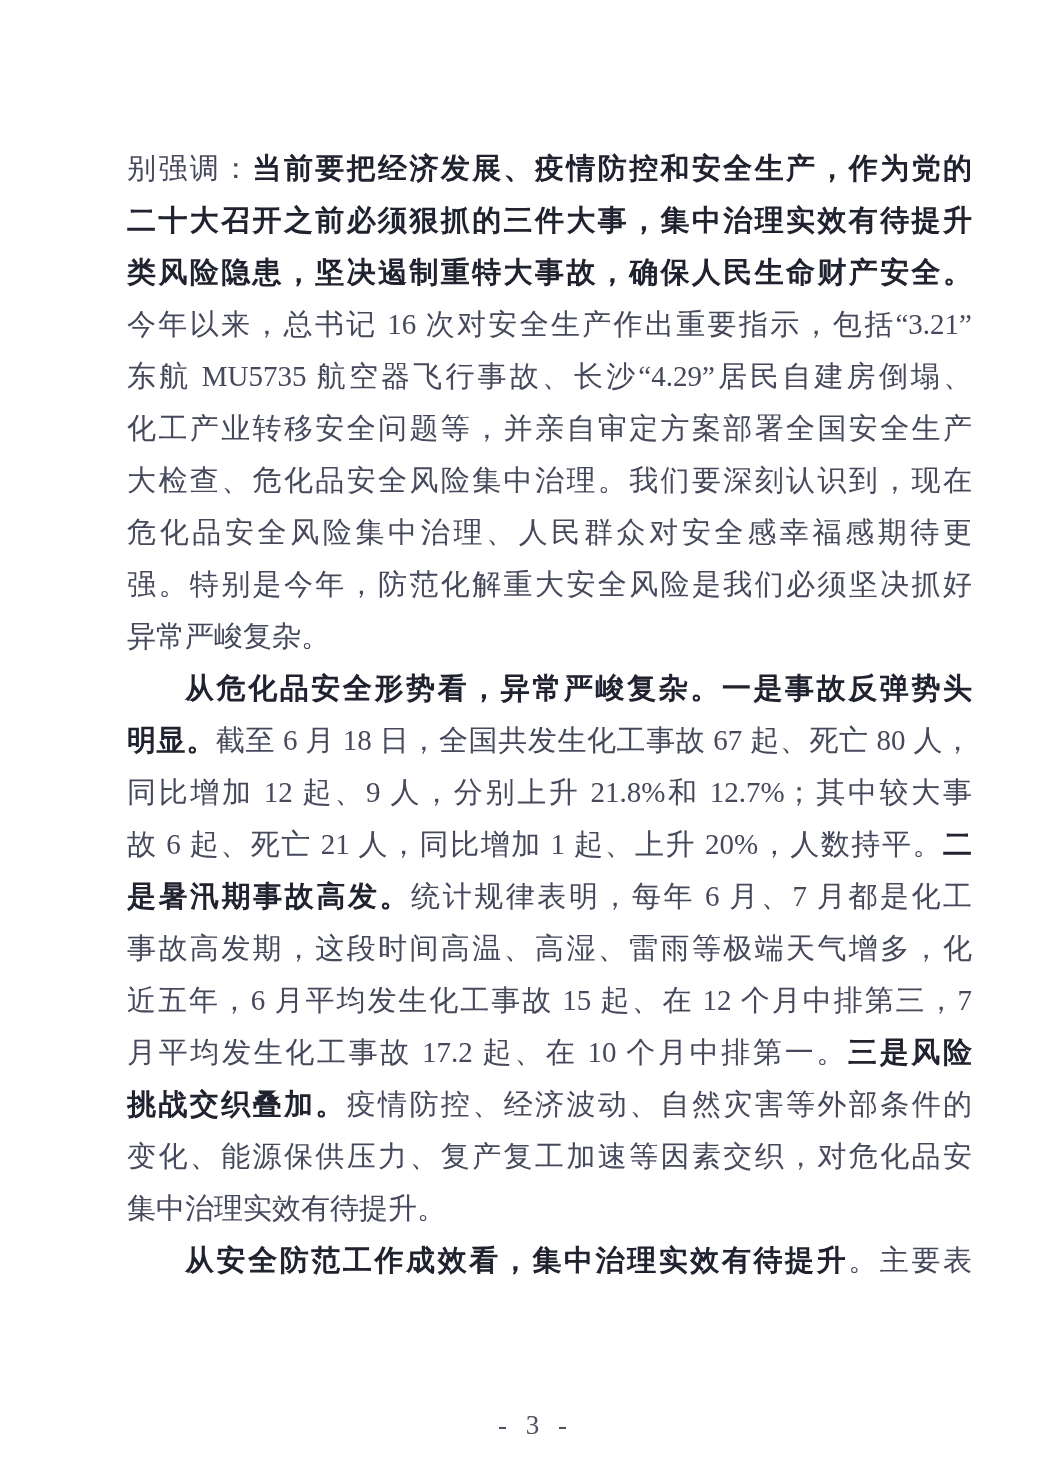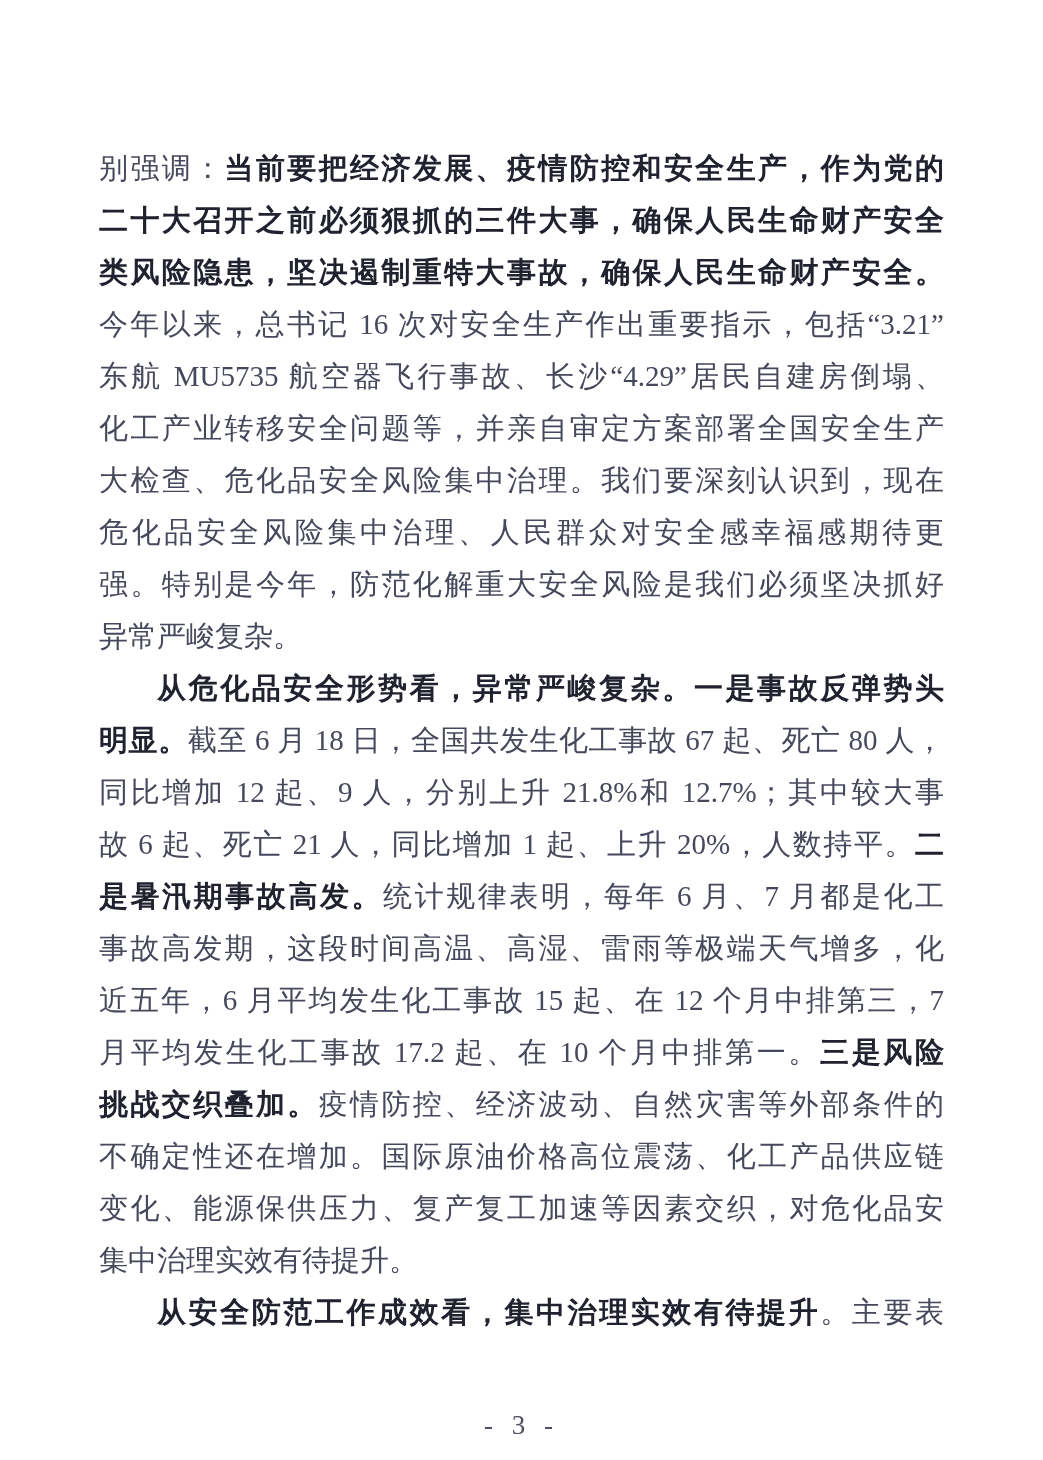--- a/index.html
+++ b/index.html
@@ -11,20 +11,21 @@
     width: 1043px;
     height: 1460px;
     position: relative;
     overflow: hidden;
     font-family: "Liberation Serif", serif;
   }
   .page {
     position: absolute;
     inset: 0;
     background: #ffffff;
+    margin-left: 28px;
   }
   .text-block {
     position: absolute;
     left: 99px;
     top: 142px;
     width: 845px;
     font-size: 29px;
     line-height: 52px;
   }
   .para {
@@ -66,41 +67,40 @@
     font-family: "Liberation Serif", serif;
   }
 </style>
 </head>
 <body style="background: rgb(255, 255, 255);">
 
 <div class="page">
   <div class="text-block">
       <div class="para">
         <div class="line"><span class="r">别强调：</span><span class="b">当前要把经济发展、疫情防控和安全生产，作为党的</span></div>
-        <div class="line"><span class="b">二十大召开之前必须狠抓的三件大事，确保人民生命财产安全</span></div>
+        <div class="line"><span class="b">二十大召开之前必须狠抓的三件大事，集中治理实效有待提升</span></div>
         <div class="line"><span class="b">类风险隐患，坚决遏制重特大事故，确保人民生命财产安全。</span></div>
         <div class="line"><span class="r">今年以来，总书记 16 次对安全生产作出重要指示，包括“3.21”</span></div>
         <div class="line"><span class="r">东航 MU5735 航空器飞行事故、长沙“4.29”居民自建房倒塌、</span></div>
         <div class="line"><span class="r">化工产业转移安全问题等，并亲自审定方案部署全国安全生产</span></div>
         <div class="line"><span class="r">大检查、危化品安全风险集中治理。我们要深刻认识到，现在</span></div>
         <div class="line"><span class="r">危化品安全风险集中治理、人民群众对安全感幸福感期待更</span></div>
         <div class="line"><span class="r">强。特别是今年，防范化解重大安全风险是我们必须坚决抓好</span></div>
         <div class="line no-stretch"><span class="r">异常严峻复杂。</span></div>
       </div>
       <div class="para indented">
         <div class="line"><span class="b">从危化品安全形势看，异常严峻复杂。一是事故反弹势头</span></div>
         <div class="line"><span class="b">明显。</span><span class="r">截至 6 月 18 日，全国共发生化工事故 67 起、死亡 80 人，</span></div>
         <div class="line"><span class="r">同比增加 12 起、9 人，分别上升 21.8%和 12.7%；其中较大事</span></div>
         <div class="line"><span class="r">故 6 起、死亡 21 人，同比增加 1 起、上升 20%，人数持平。</span><span class="b">二</span></div>
         <div class="line"><span class="b">是暑汛期事故高发。</span><span class="r">统计规律表明，每年 6 月、7 月都是化工</span></div>
         <div class="line"><span class="r">事故高发期，这段时间高温、高湿、雷雨等极端天气增多，化</span></div>
         <div class="line"><span class="r">近五年，6 月平均发生化工事故 15 起、在 12 个月中排第三，7</span></div>
         <div class="line"><span class="r">月平均发生化工事故 17.2 起、在 10 个月中排第一。</span><span class="b">三是风险</span></div>
         <div class="line"><span class="b">挑战交织叠加。</span><span class="r">疫情防控、经济波动、自然灾害等外部条件的</span></div>
-        <div class="line"><span class="r">不确定性还在增加。国际原油价格高位震荡、化工产品供应链</span></div>
         <div class="line"><span class="r">变化、能源保供压力、复产复工加速等因素交织，对危化品安</span></div>
         <div class="line no-stretch"><span class="r">集中治理实效有待提升。</span></div>
       </div>
       <div class="para indented">
         <div class="line"><span class="b">从安全防范工作成效看，集中治理实效有待提升</span><span class="r">。主要表</span></div>
       </div>
     </div>
   <div class="page-number">- 3 -</div>
 </div>
 

